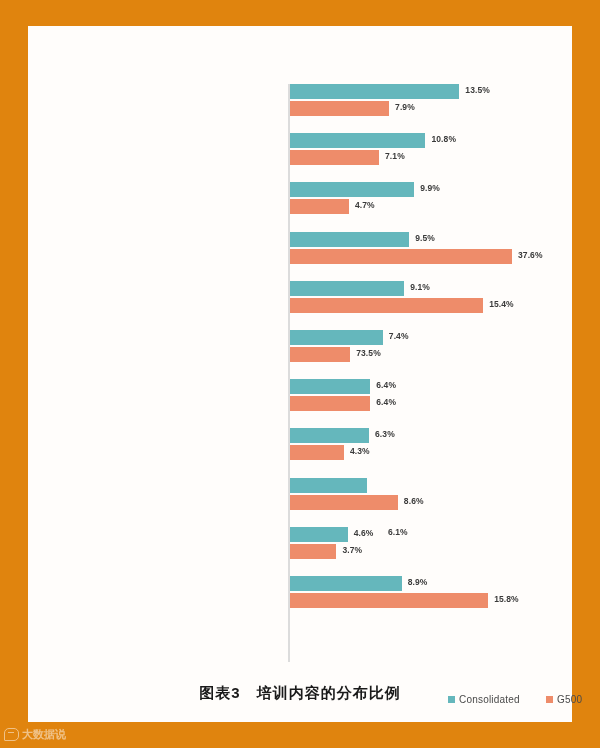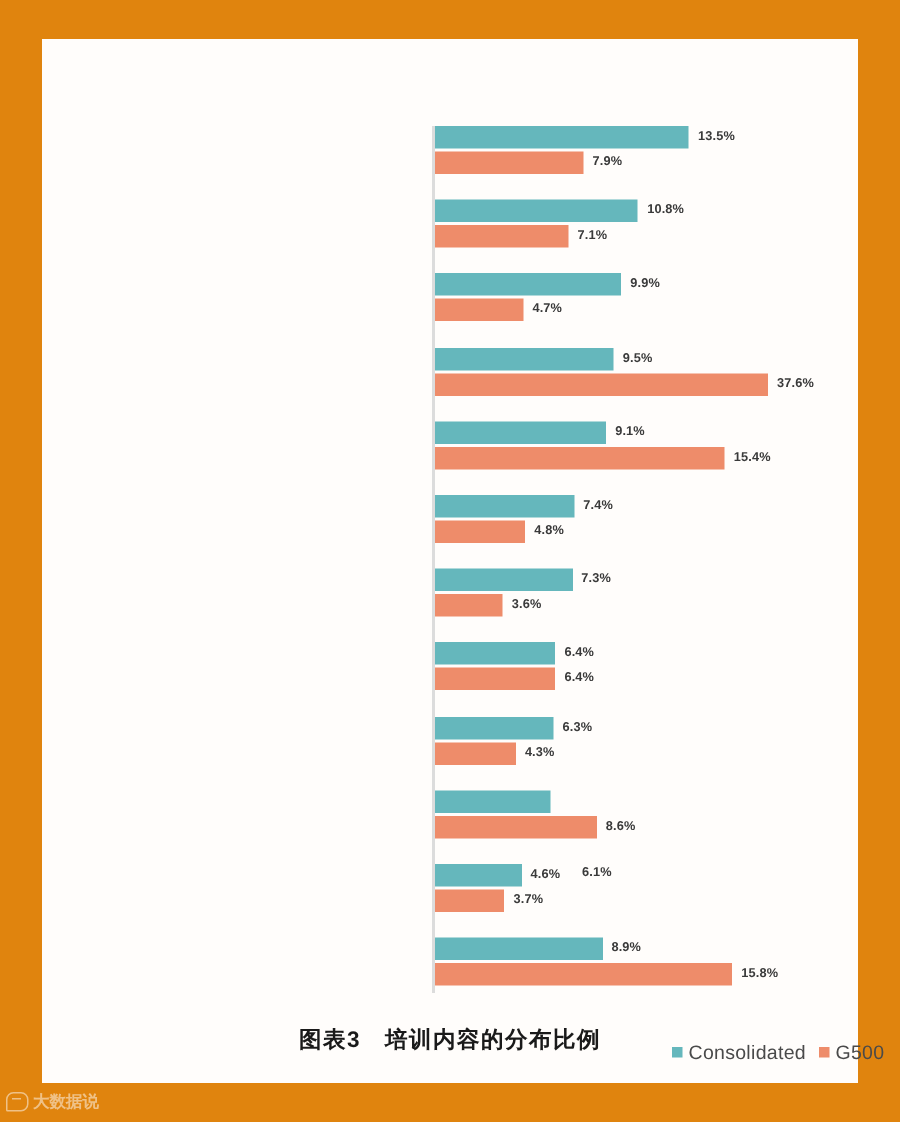--- a/index.html
+++ b/index.html
@@ -91,21 +91,21 @@
   .legend-item.first { left: 160px; }
   .legend-item.second { left: 258px; }
   .legend-swatch {
     width: 7px;
     height: 7px;
     display: inline-block;
   }
   .legend-swatch.consolidated { background: #65B7BC; }
   .legend-swatch.g500 { background: #EE8C6A; }
   .legend-text {
-    font-size: 13px;
+    font-size: 10px;
     color: #4A4A4A;
     white-space: nowrap;
     letter-spacing: 0.2px;
   }
   .figure-caption {
     position: absolute;
     left: 0;
     top: 658px;
     width: 544px;
     text-align: center;
@@ -207,31 +207,21 @@
               <span class="bar-label" style="left: 199.153px;">15.4%</span>
             </div>
           </div>
           <div class="row">
             <div class="bar-wrap">
               <div class="bar consolidated" style="width: 92.8136px;"></div>
               <span class="bar-label" style="left: 98.8136px;">7.4%</span>
             </div>
             <div class="bar-wrap">
               <div class="bar g500" style="width: 60.2034px;"></div>
-              <span class="bar-label" style="left: 66.2034px;">4.8%</span>
-            </div>
-          </div>
-          <div class="row">
-            <div class="bar-wrap">
-              <div class="bar consolidated" style="width: 91.5593px;"></div>
-              <span class="bar-label" style="left: 97.5593px;">7.3%</span>
-            </div>
-            <div class="bar-wrap">
-              <div class="bar g500" style="width: 45.1525px;"></div>
-              <span class="bar-label" style="left: 51.1525px;">3.6%</span>
+              <span class="bar-label" style="left: 66.2034px;">73.5%</span>
             </div>
           </div>
           <div class="row">
             <div class="bar-wrap">
               <div class="bar consolidated" style="width: 80.2712px;"></div>
               <span class="bar-label" style="left: 86.2712px;">6.4%</span>
             </div>
             <div class="bar-wrap">
               <div class="bar g500" style="width: 80.2712px;"></div>
               <span class="bar-label" style="left: 86.2712px;">6.4%</span>

